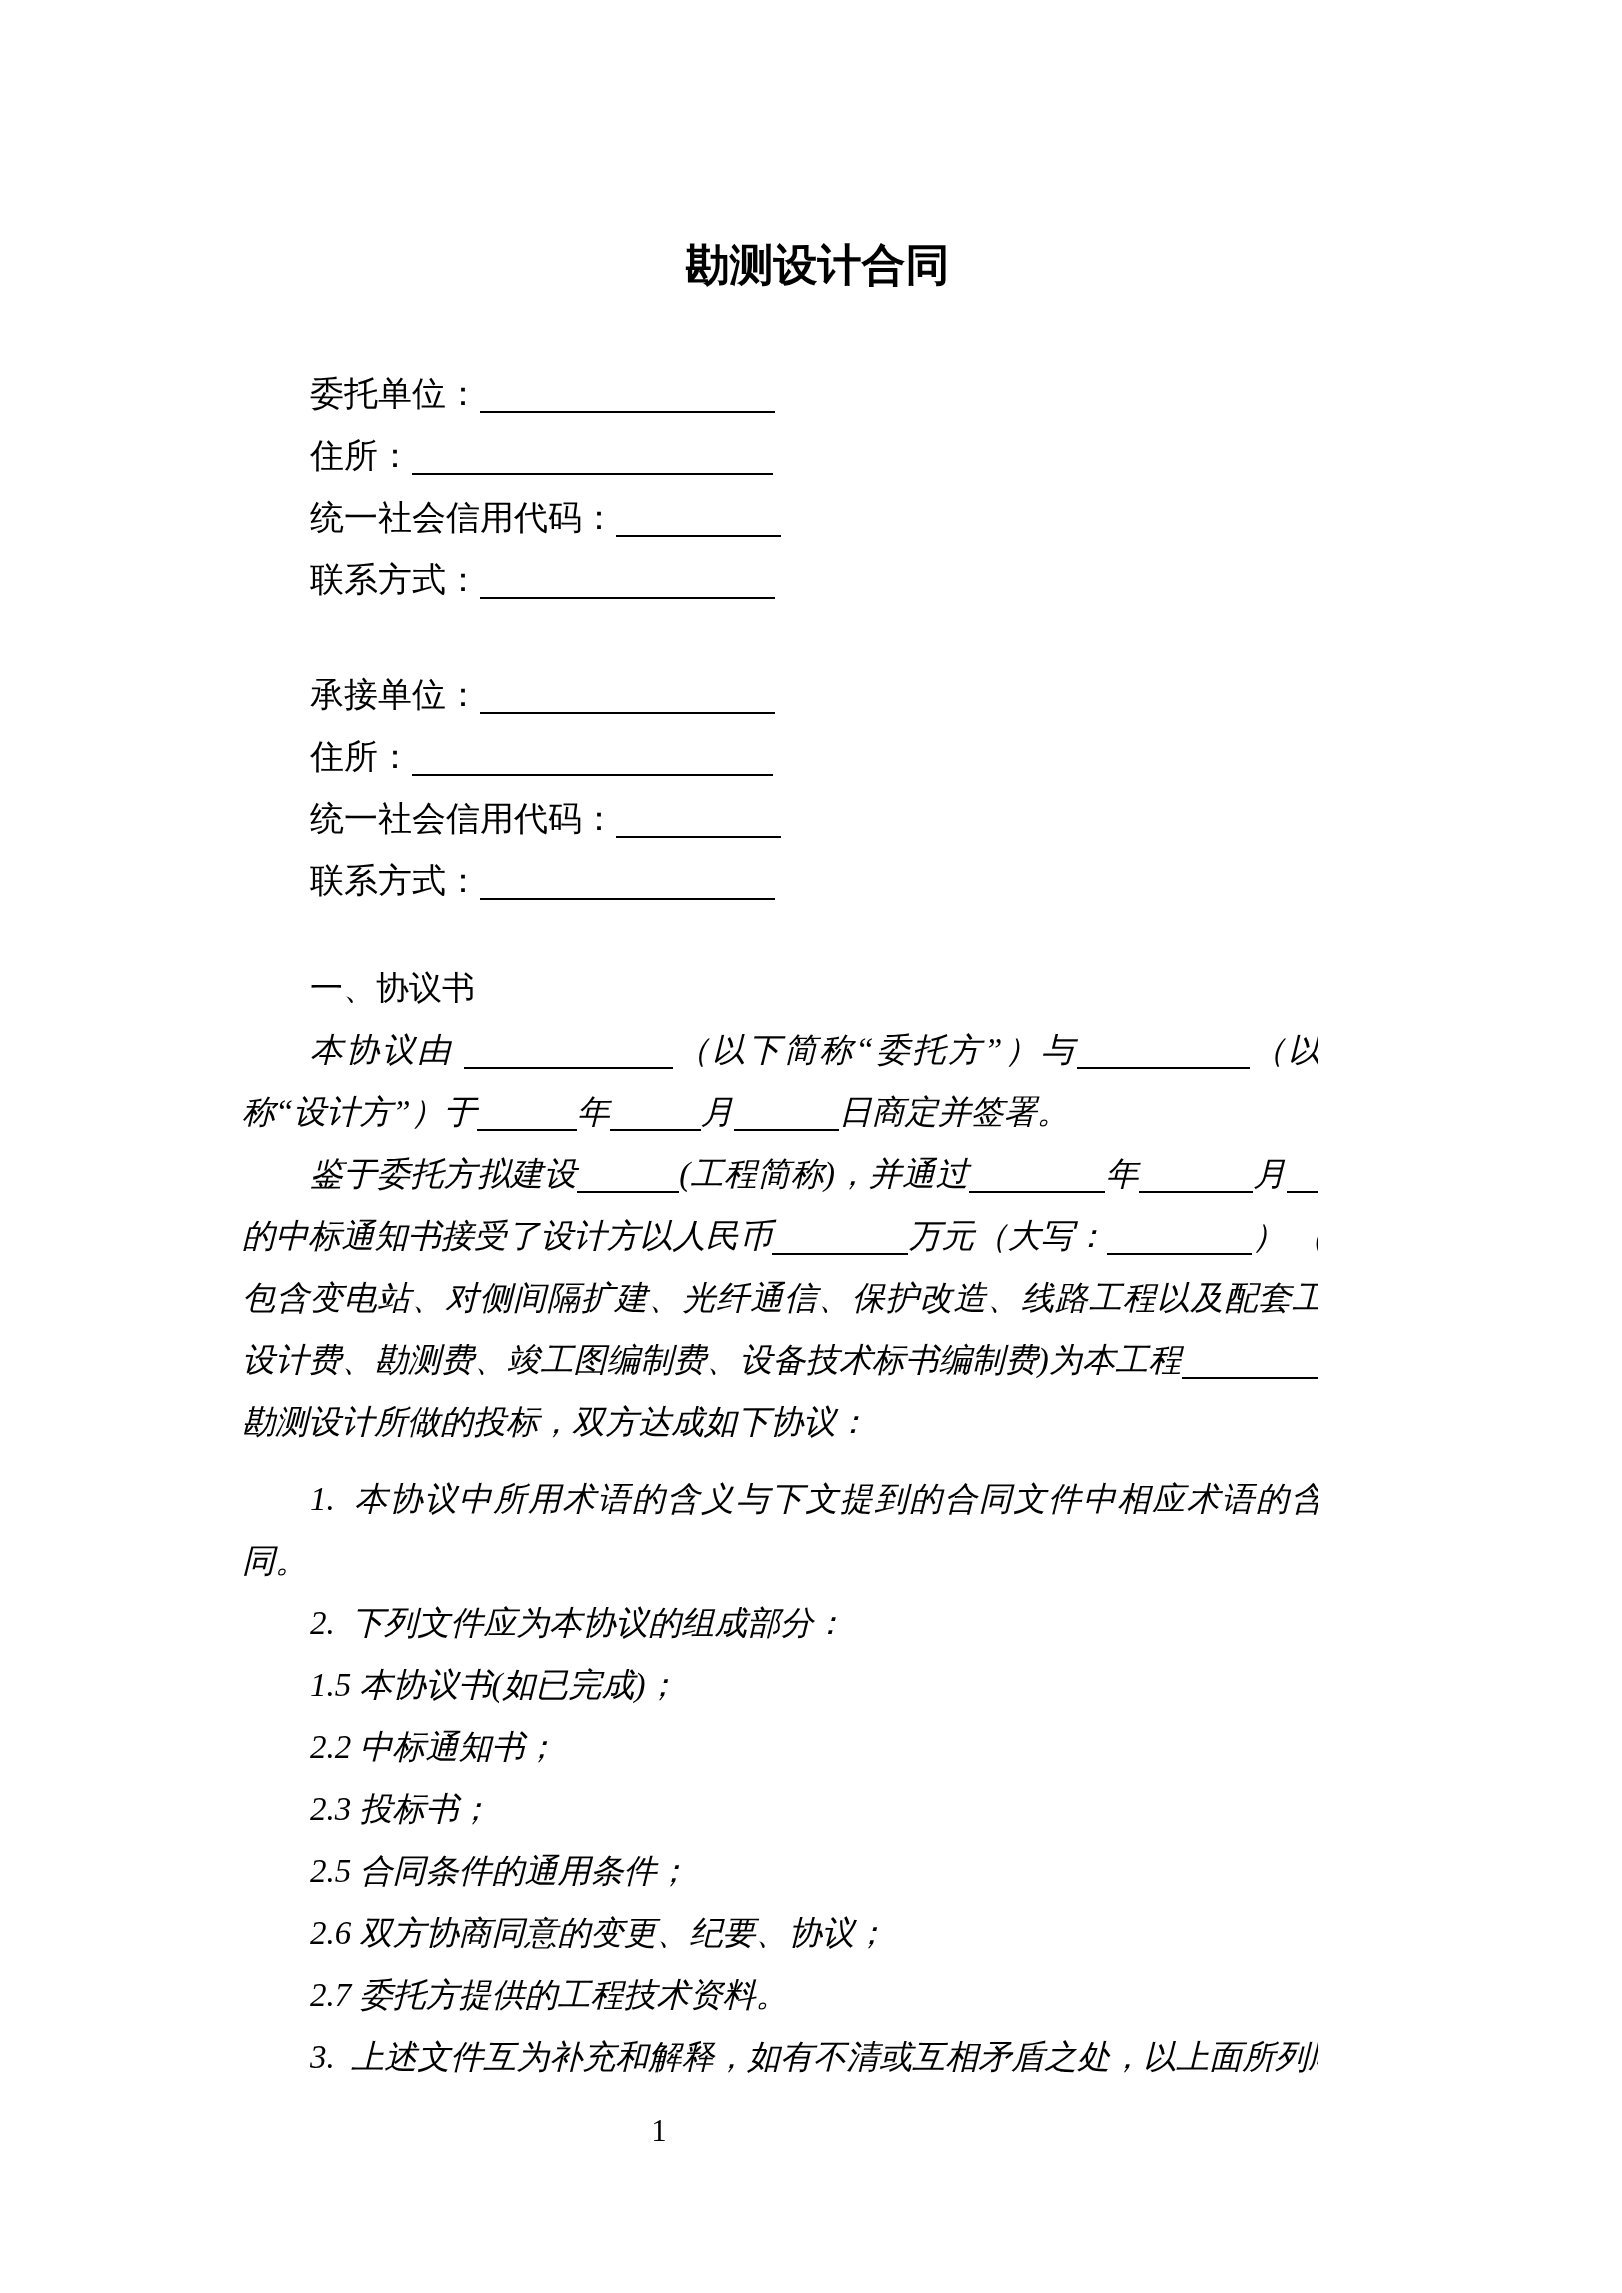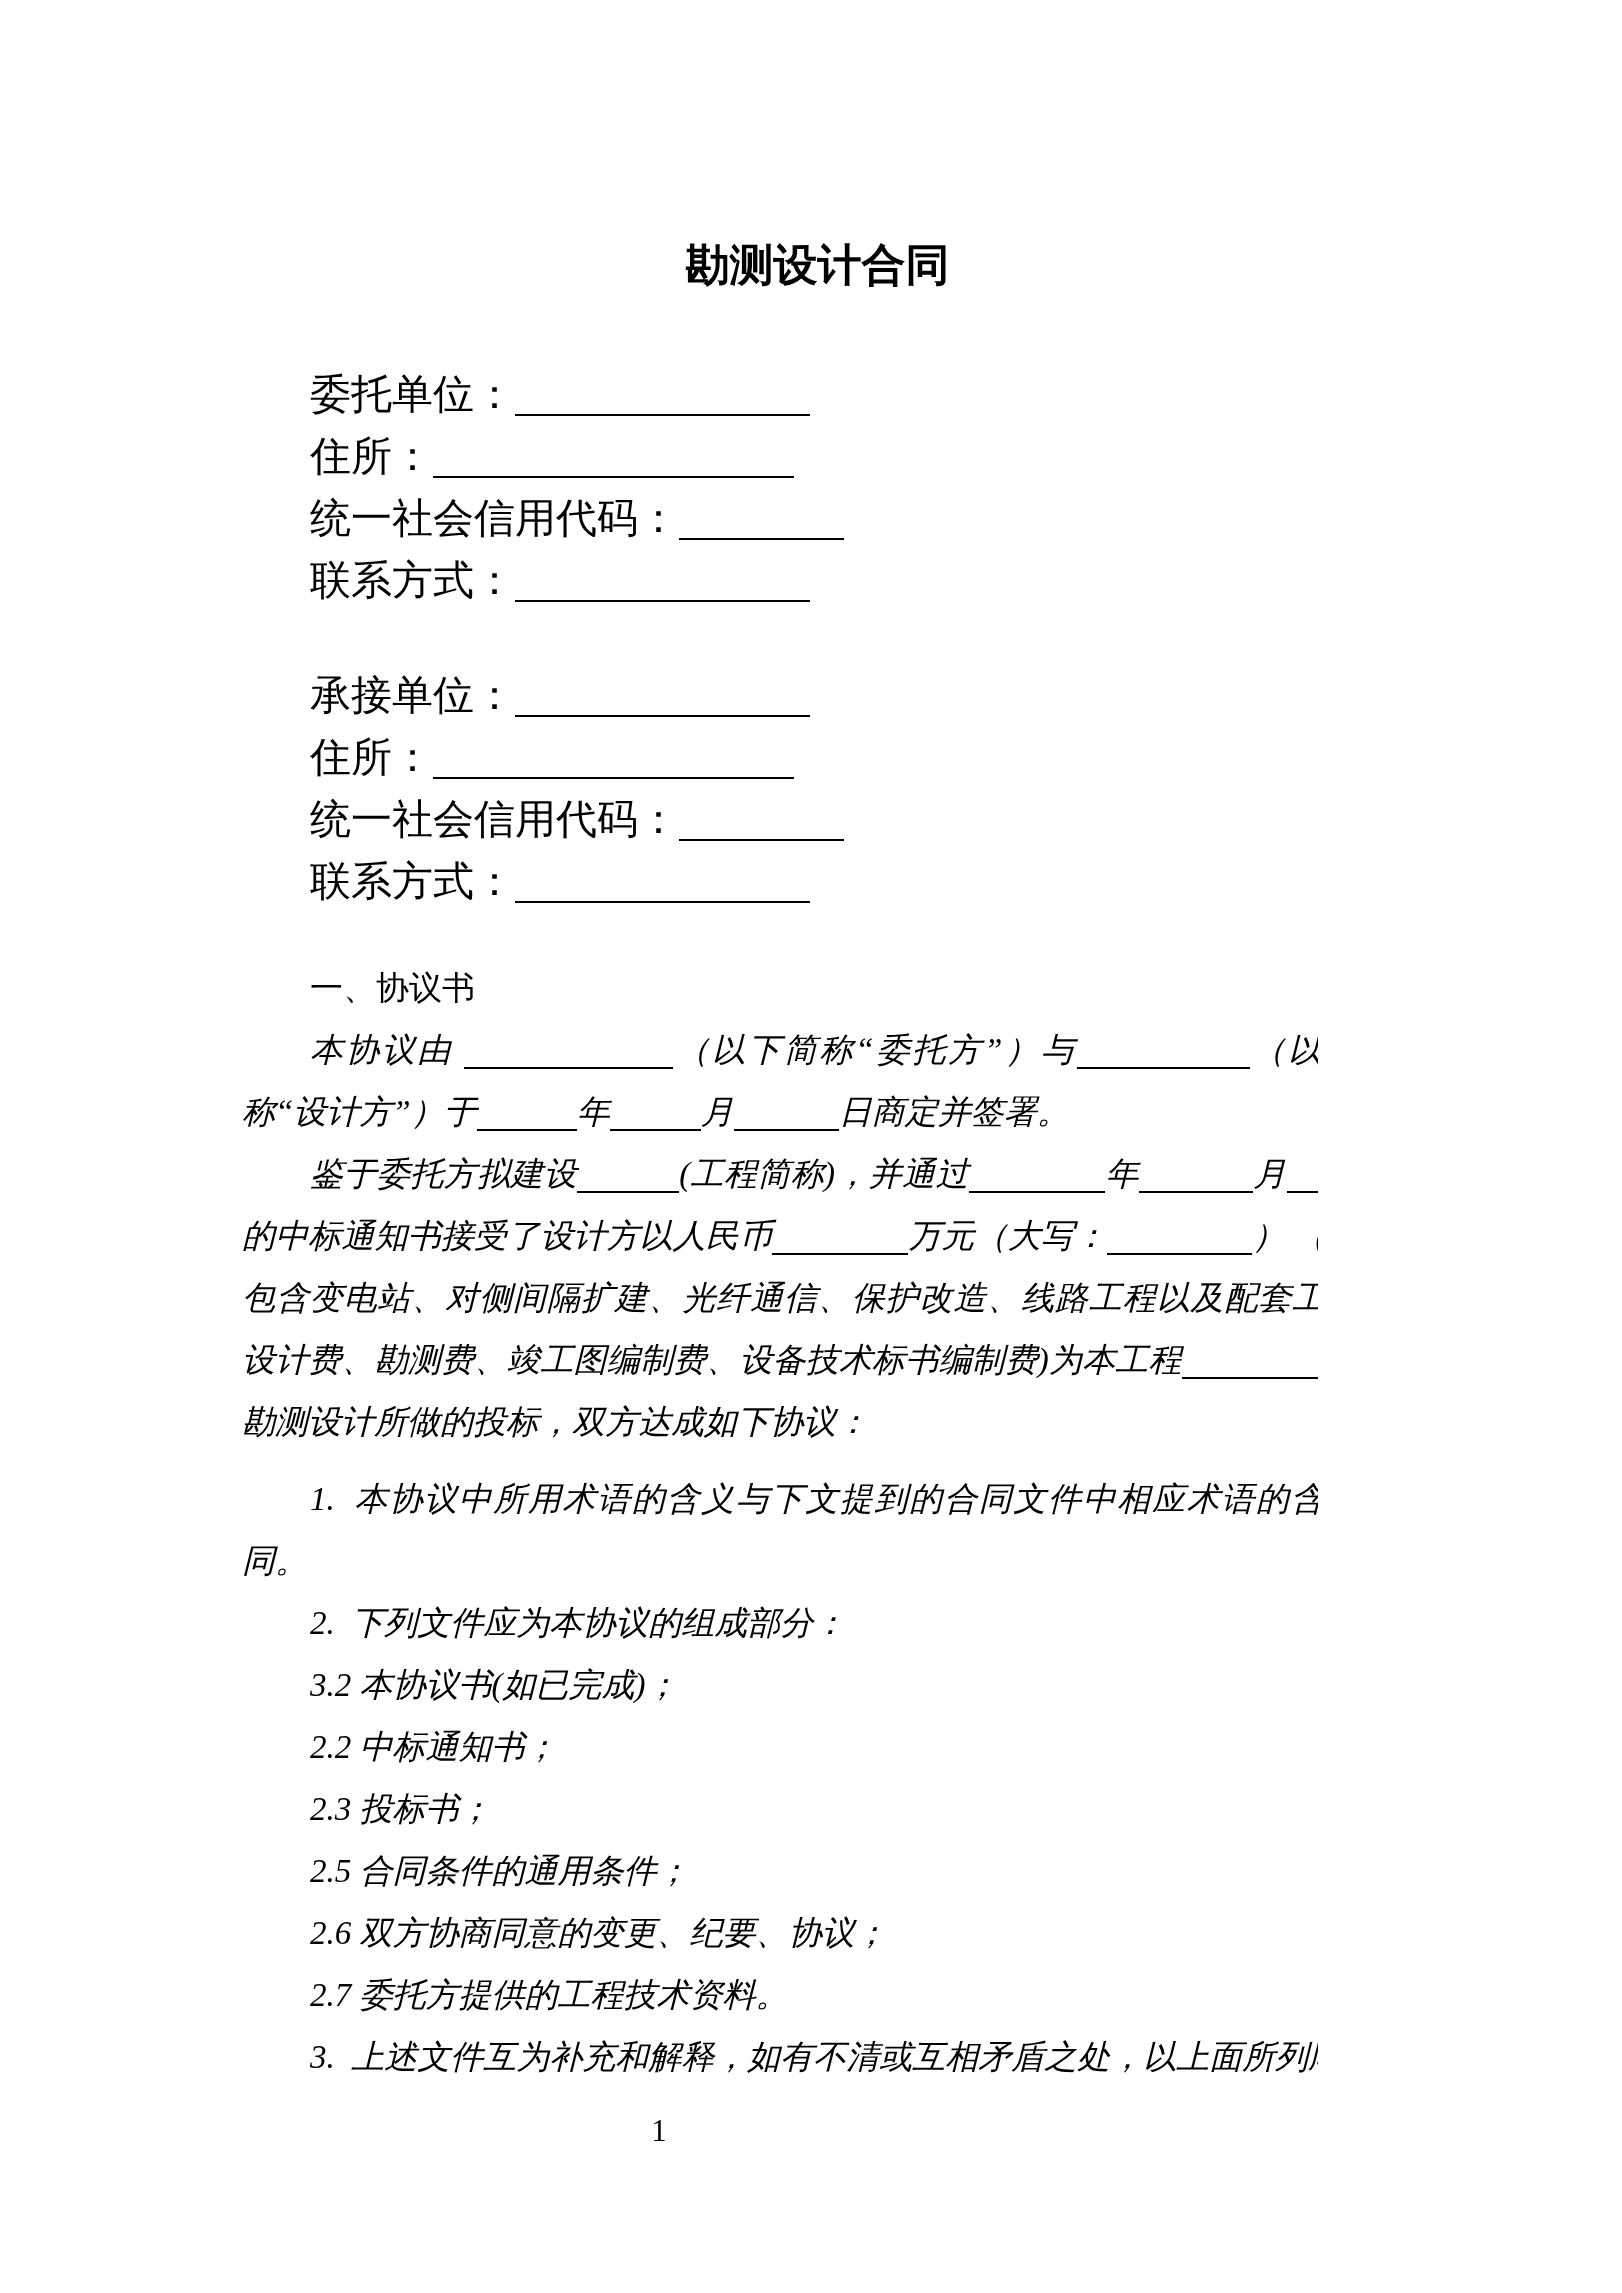--- a/index.html
+++ b/index.html
@@ -12,21 +12,21 @@
   }
   .content{margin-left:242px;width:1151px;}
   .doc-title{
     margin:238px 0 0 0;
     font-size:44px;line-height:56px;
     font-weight:bold;text-align:center;
   }
   .party-block{margin:0;padding:0;}
   .party-block.first{margin-top:69px;}
   .party-block.second{margin-top:53px;}
-  .field{font-size:41px;line-height:62px;text-indent:68px;margin:0;white-space:nowrap;}
+  .field{font-size:34px;line-height:62px;text-indent:68px;margin:0;white-space:nowrap;}
   .sec-heading{margin:45px 0 0 0;font-size:33px;line-height:62px;text-indent:68px;font-weight:normal;}
   .para{
     margin:0;font-size:33px;line-height:62px;
     text-indent:68px;text-align:justify;word-break:normal;font-style:italic;
   }
   .clauses{margin-top:14.5px;font-style:italic;}
   .clause{
     margin:0;font-size:33px;line-height:62px;
     text-indent:68px;text-align:justify;white-space:pre-wrap;
   }
@@ -63,21 +63,21 @@
     </div>
 
     <h2 class="sec-heading">一、协议书</h2>
 
     <p class="para">本协议由 <span class="blank" style="width: 209px;"></span>（以下简称“委托方”）与<span class="blank" style="width: 173px;"></span>（以下简称“设计方”）于<span class="blank" style="width: 100px;"></span>年<span class="blank" style="width: 91px;"></span>月<span class="blank" style="width: 105px;"></span>日商定并签署。</p>
     <p class="para">鉴于委托方拟建设<span class="blank" style="width: 102px;"></span>(工程简称)，并通过<span class="blank" style="width: 136px;"></span>年<span class="blank" style="width: 114px;"></span>月<span class="blank" style="width: 73px;"></span>日的中标通知书接受了设计方以人民币<span class="blank" style="width: 136px;"></span>万元（大写：<span class="blank" style="width: 145px;"></span>） （其中包含变电站、对侧间隔扩建、光纤通信、保护改造、线路工程以及配套工程的设计费、勘测费、竣工图编制费、设备技术标书编制费)为本工程<span class="blank" style="width: 145px;"></span>阶段勘测设计所做的投标，双方达成如下协议：</p>
 
     <div class="clauses">
       <p class="clause">1.  本协议中所用术语的含义与下文提到的合同文件中相应术语的含义相同。</p>
       <p class="clause">2.  下列文件应为本协议的组成部分：</p>
-      <p class="clause">3.2 本协议书(如已完成)；</p>
+      <p class="clause">1.5 本协议书(如已完成)；</p>
       <p class="clause">2.2 中标通知书；</p>
       <p class="clause">2.3 投标书；</p>
       <p class="clause">2.5 合同条件的通用条件；</p>
       <p class="clause">2.6 双方协商同意的变更、纪要、协议；</p>
       <p class="clause">2.7 委托方提供的工程技术资料。</p>
       <p class="clause">3.  上述文件互为补充和解释，如有不清或互相矛盾之处，以上面所列顺序</p>
     </div>
 
   </div>
 

